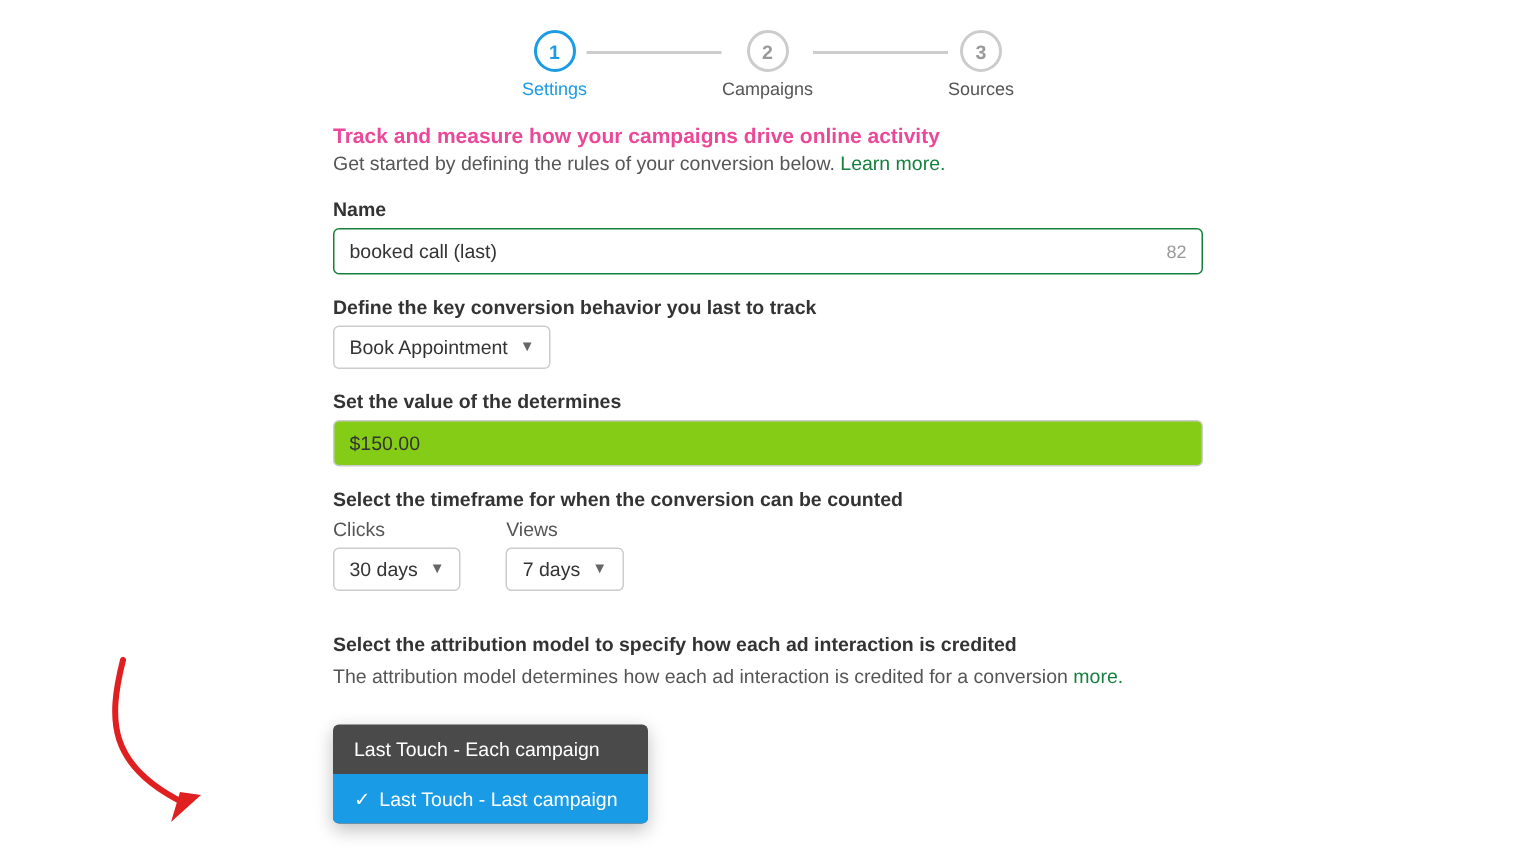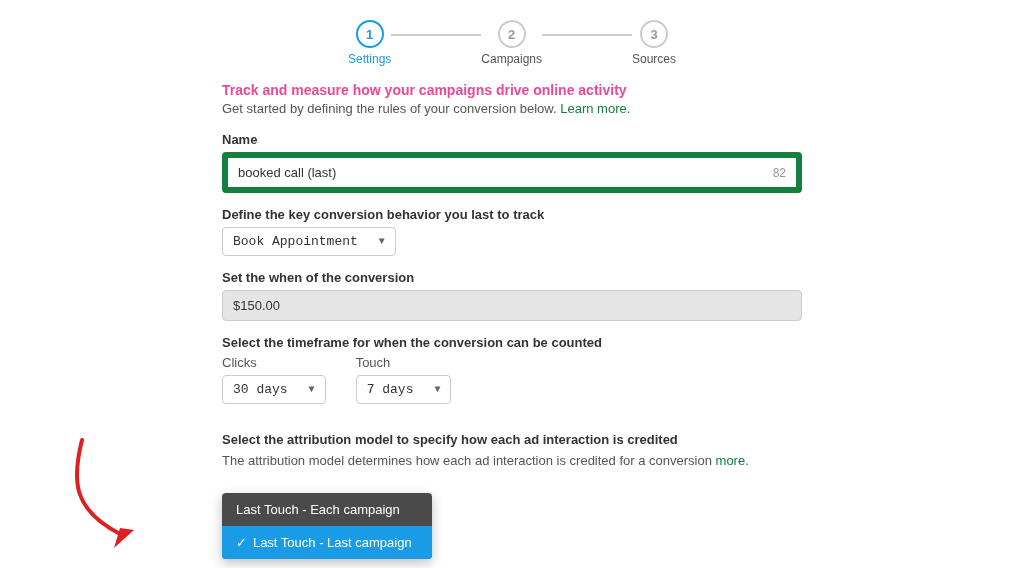--- a/index.html
+++ b/index.html
@@ -95,21 +95,21 @@
 
     .field-label {
       font-size: 13px;
       font-weight: 600;
       color: #333;
       margin-bottom: 5px;
     }
 
     .text-input {
       width: 100%;
-      border: 6px solid #15803d;
+      border: 1px solid #15803d;
       border-radius: 4px;
       padding: 7px 10px;
       font-size: 13px;
       color: #333;
       margin-bottom: 14px;
       display: flex;
       justify-content: space-between;
       align-items: center;
       background: #fff;
     }
@@ -119,38 +119,37 @@
     }
 
     .text-input-real {
       width: 100%;
       border: 1px solid #ccc;
       border-radius: 4px;
       padding: 7px 10px;
       font-size: 13px;
       color: #333;
       margin-bottom: 14px;
-      background: #e5e5e5;
+      background: #84cc16;
       outline: none;
     }
 
     .dropdown-select {
       display: inline-flex;
       align-items: center;
       border: 1px solid #ccc;
       border-radius: 4px;
       padding: 6px 10px;
       font-size: 13px;
       color: #333;
       background: #fff;
       cursor: pointer;
-      gap: 21px;
+      gap: 8px;
       margin-bottom: 14px;
       position: relative;
-      font-family: Liberation Mono, monospace;
     }
     .dropdown-select .chevron {
       font-size: 10px;
       color: #666;
     }
 
     .timeframe-row {
       display: flex;
       gap: 30px;
       margin-bottom: 14px;
@@ -252,35 +251,35 @@
     </div>
 
     
     <div class="field-label">Define the key conversion behavior you last to track</div>
     <div class="dropdown-select">
       <span>Book Appointment</span>
       <span class="chevron">▼</span>
     </div>
 
     
-    <div class="field-label">Set the when of the conversion</div>
+    <div class="field-label">Set the value of the determines</div>
     <input type="text" class="text-input-real" value="$150.00" style="">
 
     
     <div class="field-label">Select the timeframe for when the conversion can be counted</div>
     <div class="timeframe-row">
       <div class="timeframe-col">
         <div class="col-label">Clicks</div>
         <div class="dropdown-select">
           <span>30 days</span>
           <span class="chevron">▼</span>
         </div>
       </div>
       <div class="timeframe-col">
-        <div class="col-label">Touch</div>
+        <div class="col-label">Views</div>
         <div class="dropdown-select">
           <span>7 days</span>
           <span class="chevron">▼</span>
         </div>
       </div>
     </div>
 
     
     <div class="attribution-section">
       <div class="field-label">Select the attribution model to specify how each ad interaction is credited</div>

